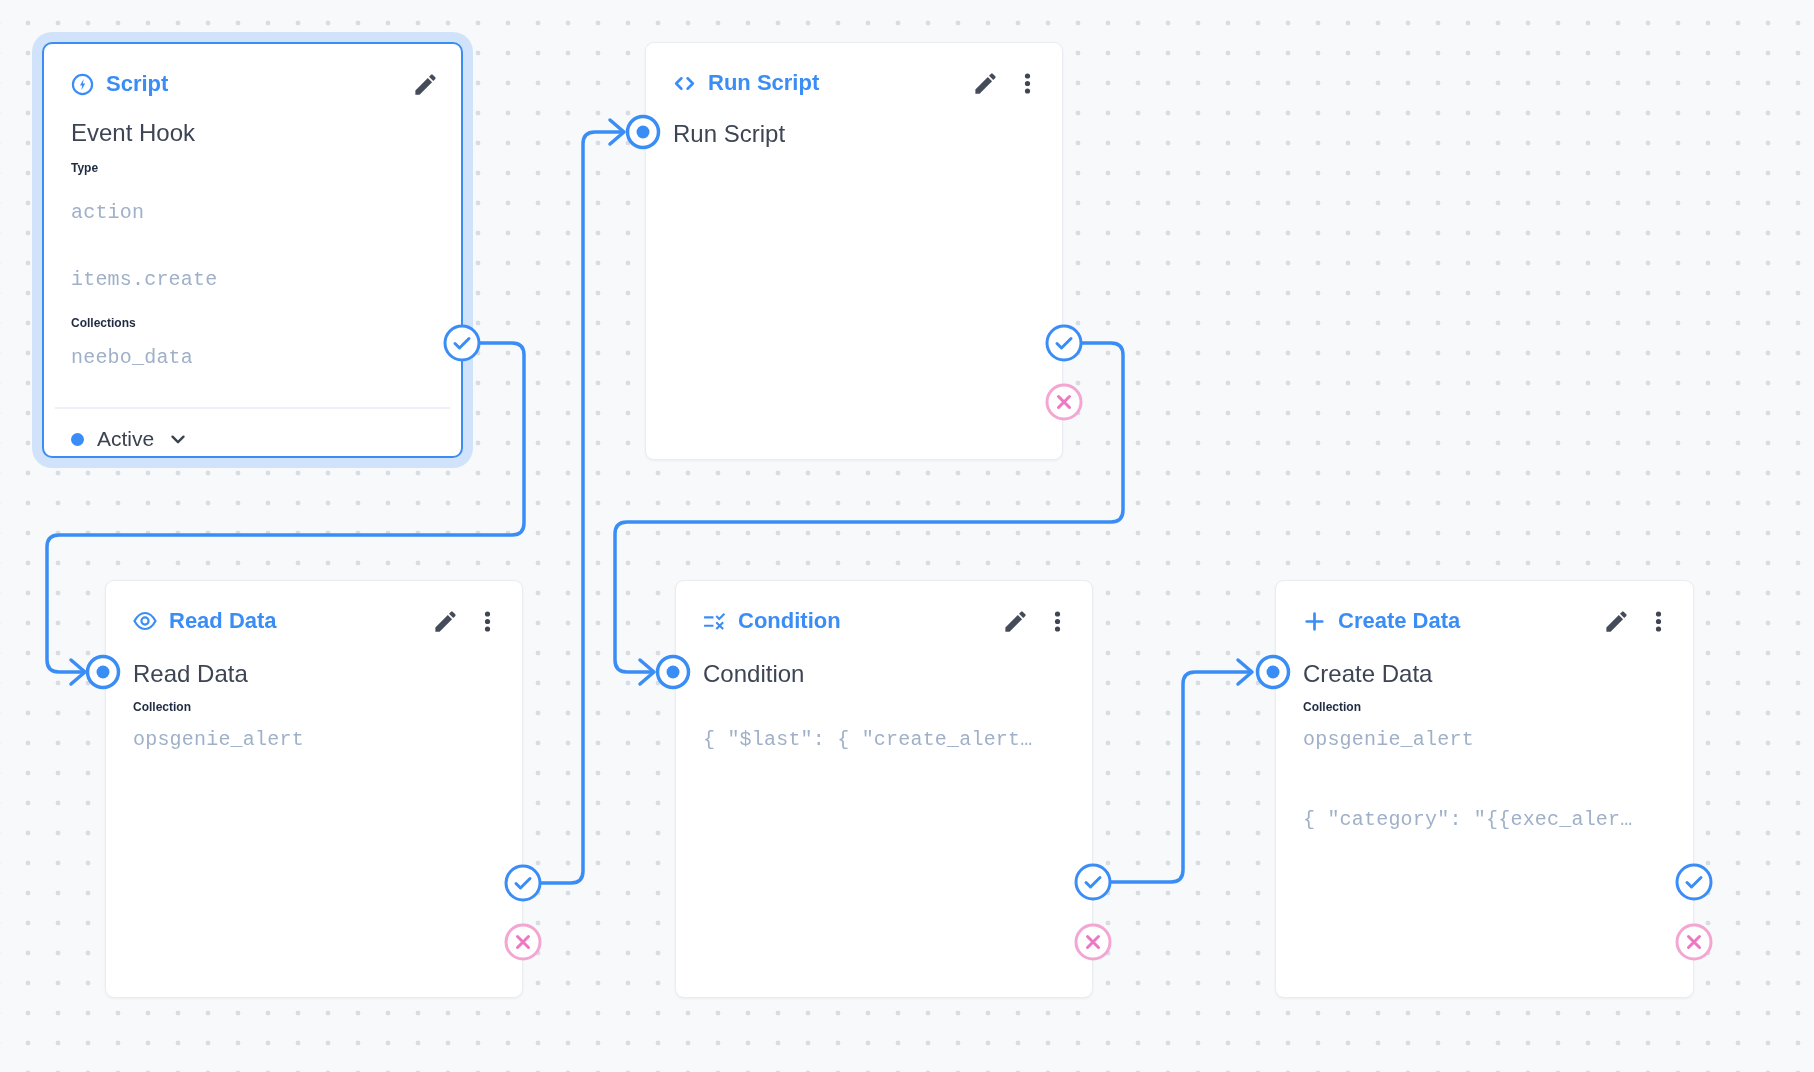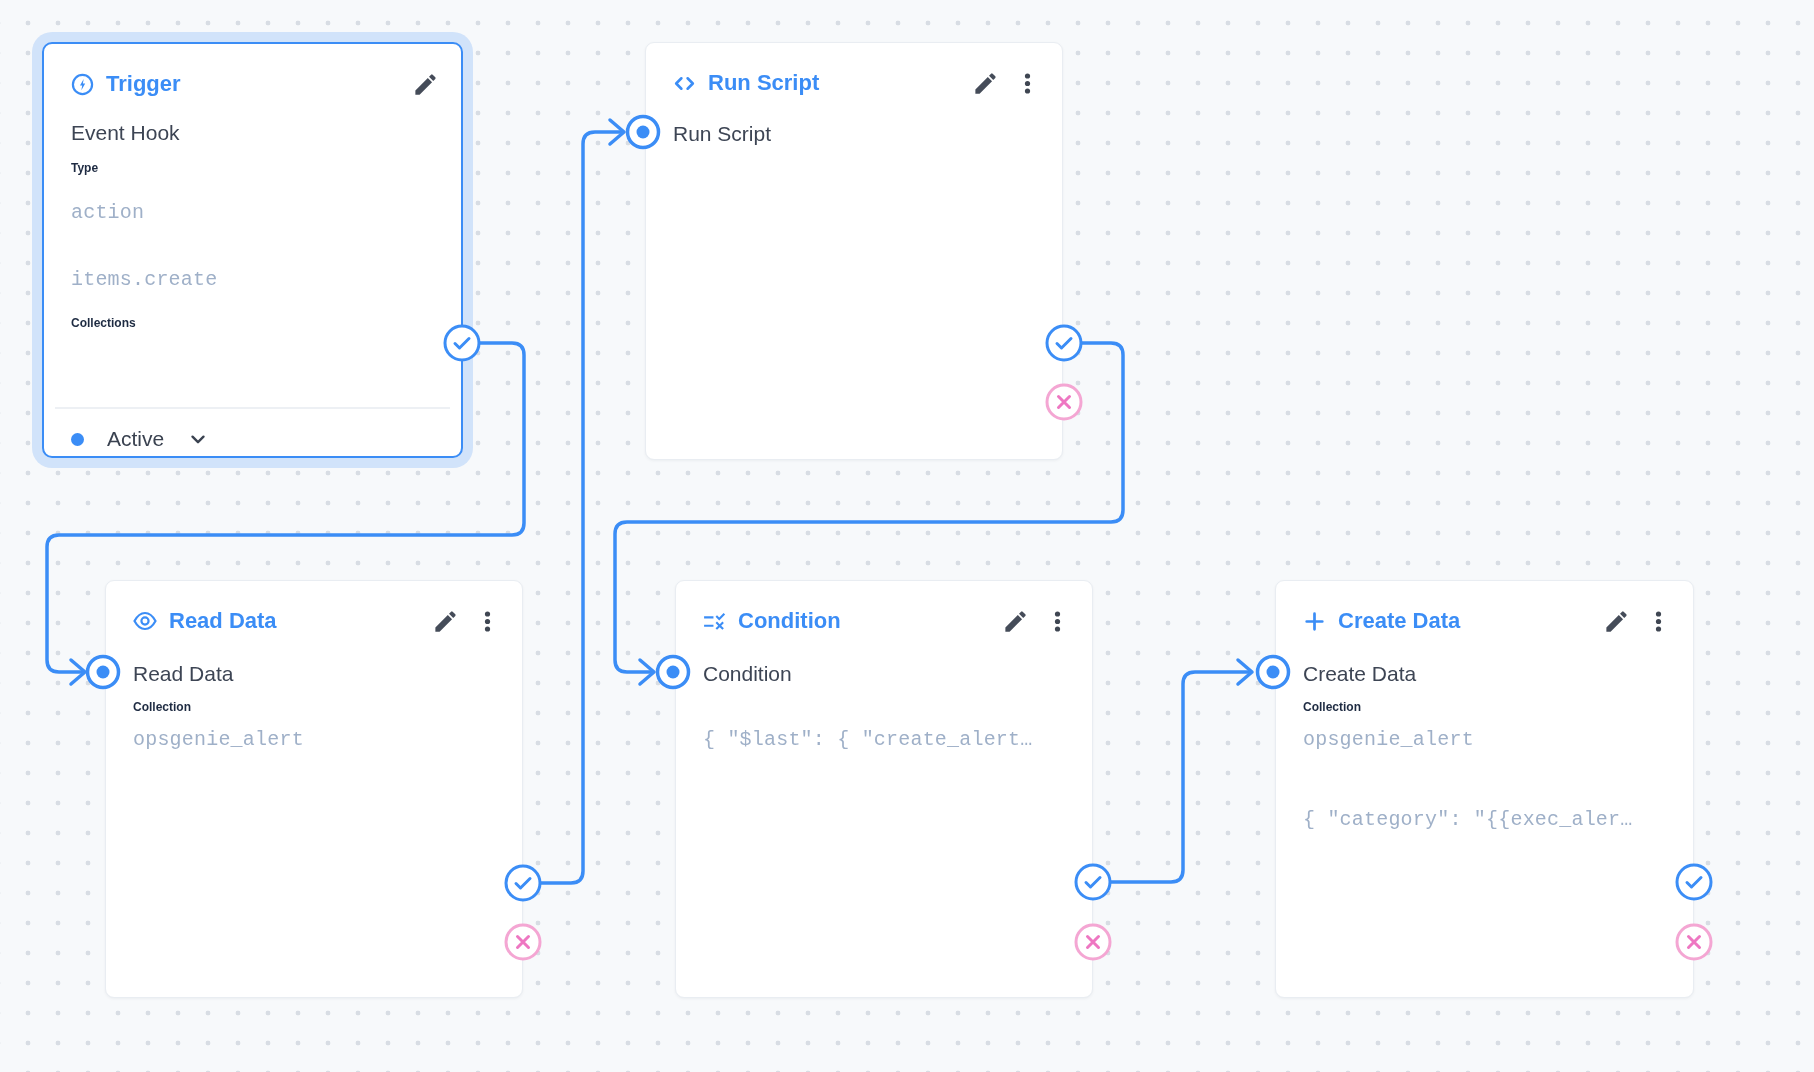--- a/index.html
+++ b/index.html
@@ -29,57 +29,58 @@
     width:421px;height:416px;
     border:2.5px solid var(--blue);
     box-shadow:0 0 0 10px rgba(77,148,247,.22);
     border-radius:10px;
   }
   .hdr{position:absolute;top:22px;left:26px;right:22px;height:36px;display:flex;align-items:center;gap:11px}
   .hdr .title{font-size:22px;font-weight:700;color:var(--blue);white-space:nowrap}
   .hdr .actions{margin-left:auto;display:flex;align-items:center;gap:16px}
   .icon-btn{background:none;border:none;cursor:pointer;display:flex;align-items:center;justify-content:center;padding:0}
   .row{position:absolute;left:27px;right:24px;height:27px;display:flex;align-items:center;white-space:nowrap}
-  .plain{font-size:21px;color:var(--text)}
+  .plain{font-size:24px;color:var(--text)}
   .f-label{font-size:12px;font-weight:700;color:var(--dark-label)}
   .f-value{font-family:"Liberation Mono","DejaVu Sans Mono",monospace;font-size:20px;color:var(--mono-val);letter-spacing:.2px}
   .divider{position:absolute;left:11px;right:11px;height:1.5px;background:#edf0f4}
-  .status-row{position:absolute;left:27px;top:379px;height:32px;display:flex;align-items:center;gap:23px;cursor:pointer}
+  .status-row{position:absolute;left:27px;top:379px;height:32px;display:flex;align-items:center;gap:13px;cursor:pointer}
   .status-dot{width:13px;height:13px;border-radius:50%;background:var(--blue)}
   .status-text{font-size:21px;color:#3a4250}
   .wires{position:absolute;left:0;top:0;z-index:5;pointer-events:none}
   .wires .port{pointer-events:auto;cursor:pointer}
 </style>
 </head>
 <body>
 
 <div class="canvas">
 
   <div class="node selected" style="left:42px;top:42px">
     <div class="hdr">
       <span style="display:flex">
         <svg width="25" height="25" viewBox="0 0 24 24" fill="none">
           <circle cx="12" cy="12" r="9.2" stroke="#3b8df6" stroke-width="2.1"></circle>
           <path d="M13.1 6.6 L9.6 13.0 h2.1 l-0.8 4.6 L14.6 11.1 h-2.2 Z" fill="#3b8df6"></path>
         </svg>
       </span>
-      <span class="title">Trigger</span>
+      <span class="title">Script</span>
       <span class="actions">
         <button class="icon-btn">
           <svg width="27" height="27" viewBox="0 0 24 24" fill="#454c59">
               <path d="M3 17.25V21h3.75L17.81 9.94l-3.75-3.75L3 17.25zM20.71 7.04c.39-.39.39-1.02 0-1.41l-2.34-2.34a.9959.9959 0 0 0-1.41 0l-1.83 1.83 3.75 3.75 1.83-1.83z"></path>
             </svg>
         </button>
       </span>
     </div>
     <div class="row plain" style="top:75px">Event Hook</div>
     <div class="row f-label" style="top:110px">Type</div>
     <div class="row f-value" style="top:155px">action</div>
     <div class="row f-value" style="top:222px">items.create</div>
     <div class="row f-label" style="top:265px">Collections</div>
+    <div class="row f-value" style="top:300px">neebo_data</div>
     <div class="divider" style="top:363px"></div>
     <div class="status-row">
       <span class="status-dot"></span>
       <span class="status-text">Active</span>
       <span style="display:flex">
         <svg width="22" height="22" viewBox="0 0 24 24" fill="none">
             <path d="M6 9.5 L12 15.5 L18 9.5" stroke="#3a4250" stroke-width="2.6" stroke-linecap="round" stroke-linejoin="round"></path>
           </svg>
       </span>
     </div>

